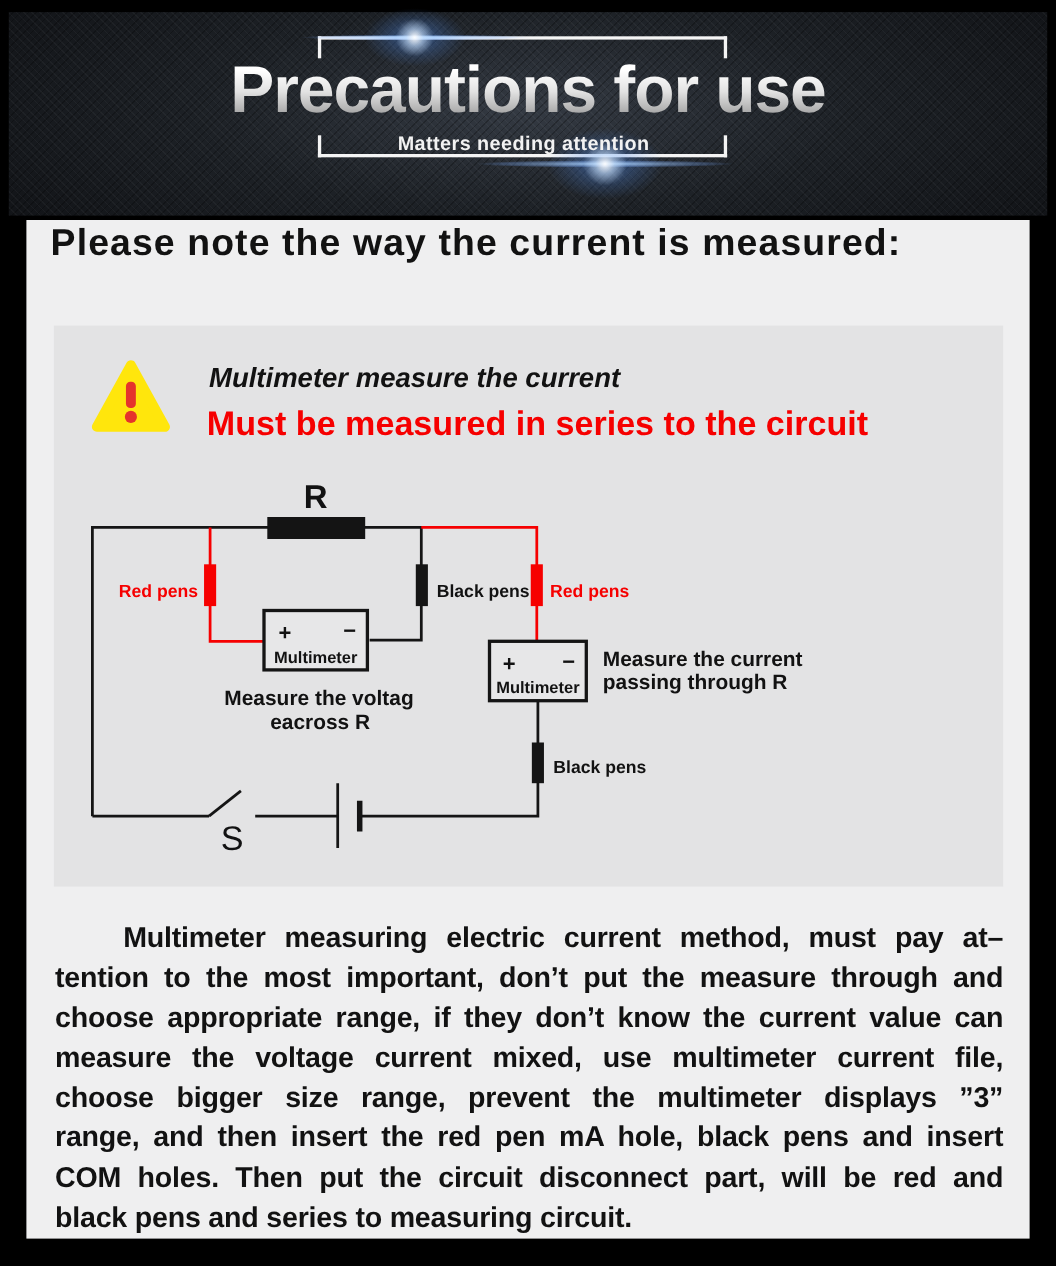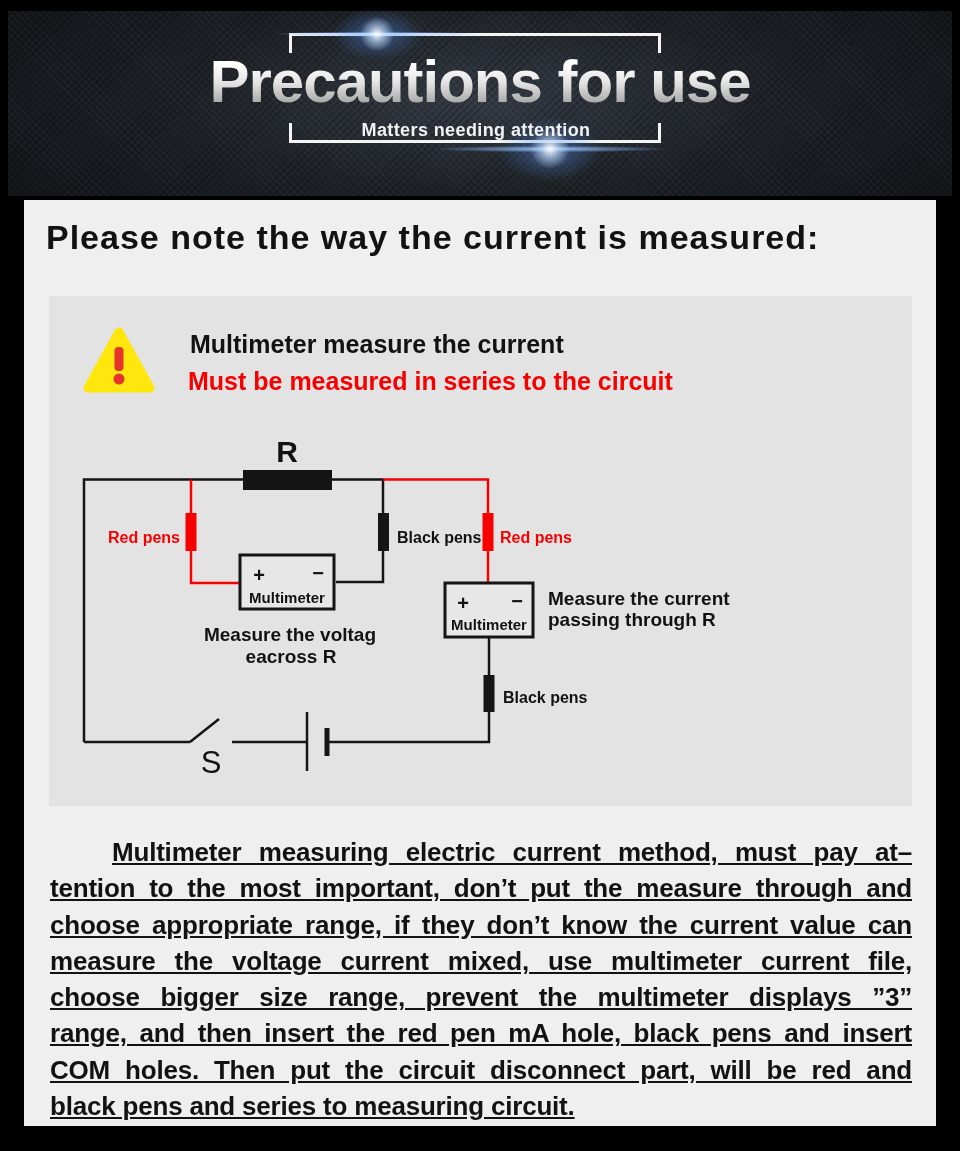--- a/index.html
+++ b/index.html
@@ -46,49 +46,49 @@
   .flare-bottom{left:550px;top:149px;width:340px;height:110px;}
   .header-title{position:absolute;left:0;top:50px;width:100%;text-align:center;z-index:5;
     font-size:60px;font-weight:700;letter-spacing:-1px;line-height:64px;
     background:linear-gradient(180deg, var(--silver_hi) 22%, #e2e2e2 52%, var(--silver_lo) 96%);
     -webkit-background-clip:text;background-clip:text;color:transparent;}
   .header-subtitle{position:absolute;left:0;top:120px;width:952px;text-align:center;z-index:5;
     font-size:18px;font-weight:700;letter-spacing:0.4px;color:#f2f2f2;}
 
   
   .panel{position:absolute;left:24px;top:200px;width:912px;height:926px;background:var(--panel_bg);}
-  .panel-heading{position:absolute;left:22px;top:18px;font-size:34px;font-weight:700;
+  .panel-heading{position:absolute;left:22px;top:2px;font-size:34px;font-weight:700;
     letter-spacing:1px;color:var(--ink);}
 
   
   .gray-box{position:absolute;left:25px;top:96px;width:863px;height:510px;background:var(--box_bg);}
   .warn-icon{position:absolute;left:34px;top:30px;}
-  .warn-line1{position:absolute;left:141px;top:34px;font-size:25px;font-weight:700;color:var(--ink);}
-  .warn-line2{position:absolute;left:139px;top:71px;font-size:25px;font-weight:700;color:var(--accent_red);}
+  .warn-line1{position:absolute;left:141px;top:34px;font-size:25px;font-weight:700;color:var(--ink);font-style:italic;}
+  .warn-line2{position:absolute;left:139px;top:71px;font-size:31px;font-weight:700;color:var(--accent_red);}
   .circuit-svg{position:absolute;left:0;top:0;width:863px;height:510px;}
 
   .circuit-svg .wire{stroke:var(--wire_black);stroke-width:2.5;fill:none;}
   .circuit-svg .wire-red{stroke:var(--accent_red);stroke-width:2.5;fill:none;}
   .circuit-svg .pen-red{fill:var(--accent_red);}
   .circuit-svg .pen-black{fill:var(--wire_black);}
   .circuit-svg .comp{fill:#e7e7e8;stroke:var(--wire_black);stroke-width:3;}
   .circuit-svg text{fill:var(--ink);font-family:"Liberation Sans",sans-serif;}
   .circuit-svg .t-r{font-size:30px;font-weight:700;text-anchor:middle;}
   .circuit-svg .t-s{font-size:31px;font-weight:400;text-anchor:middle;}
   .circuit-svg .t-label{font-size:16px;font-weight:700;}
   .circuit-svg .t-label-red{font-size:16px;font-weight:700;fill:var(--accent_red);}
   .circuit-svg .t-sign{font-size:20px;font-weight:700;text-anchor:middle;}
   .circuit-svg .t-mm{font-size:15px;font-weight:700;text-anchor:middle;}
   .circuit-svg .t-cap{font-size:19px;font-weight:700;}
   .circuit-svg .t-cap-c{font-size:19px;font-weight:700;text-anchor:middle;}
 
   
   .paragraph{position:absolute;left:26px;top:634px;width:862px;color:var(--ink);}
   .pline{font-size:26px;font-weight:700;line-height:36.3px;letter-spacing:-0.2px;
-    text-align:justify;text-align-last:justify;white-space:nowrap;text-decoration:underline;}
+    text-align:justify;text-align-last:justify;white-space:nowrap;}
   .pline.first{text-indent:62px;}
   .pline.last{text-align:right;text-align-last:left;}
 </style>
 </head>
 <body>
 
 <div class="page">
 
   <div class="header">
     <div class="header-panel"></div>

